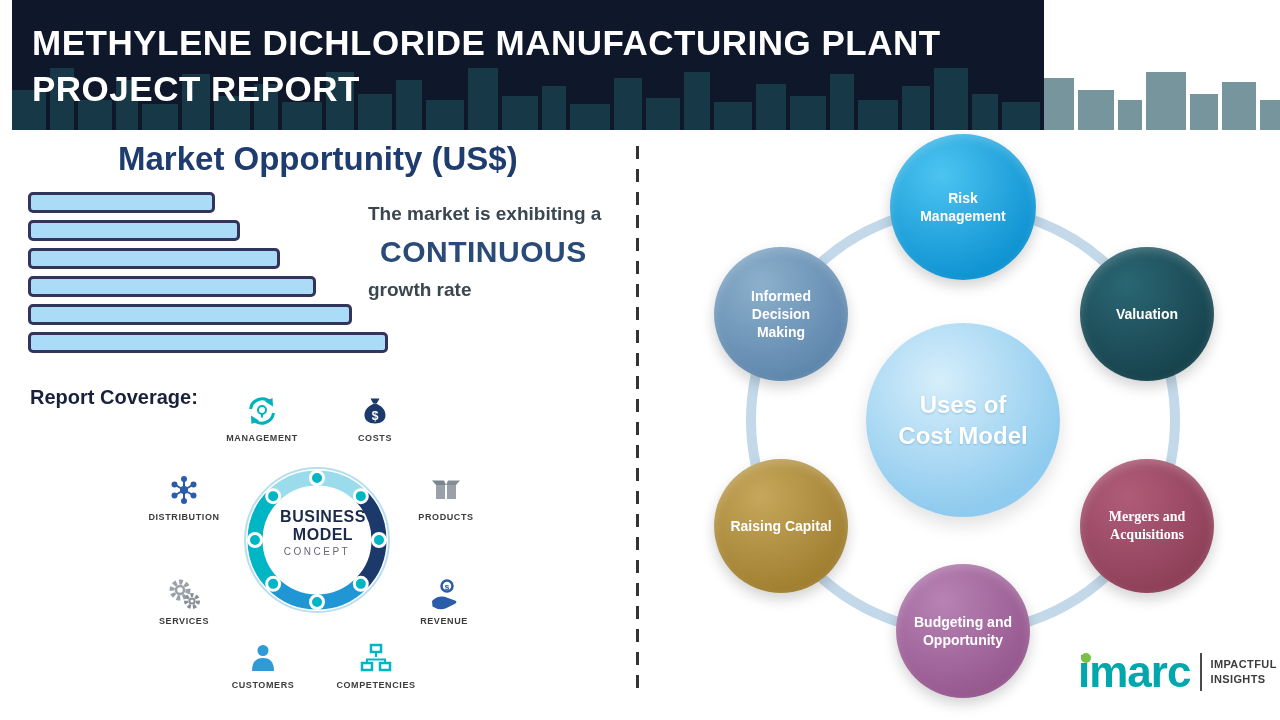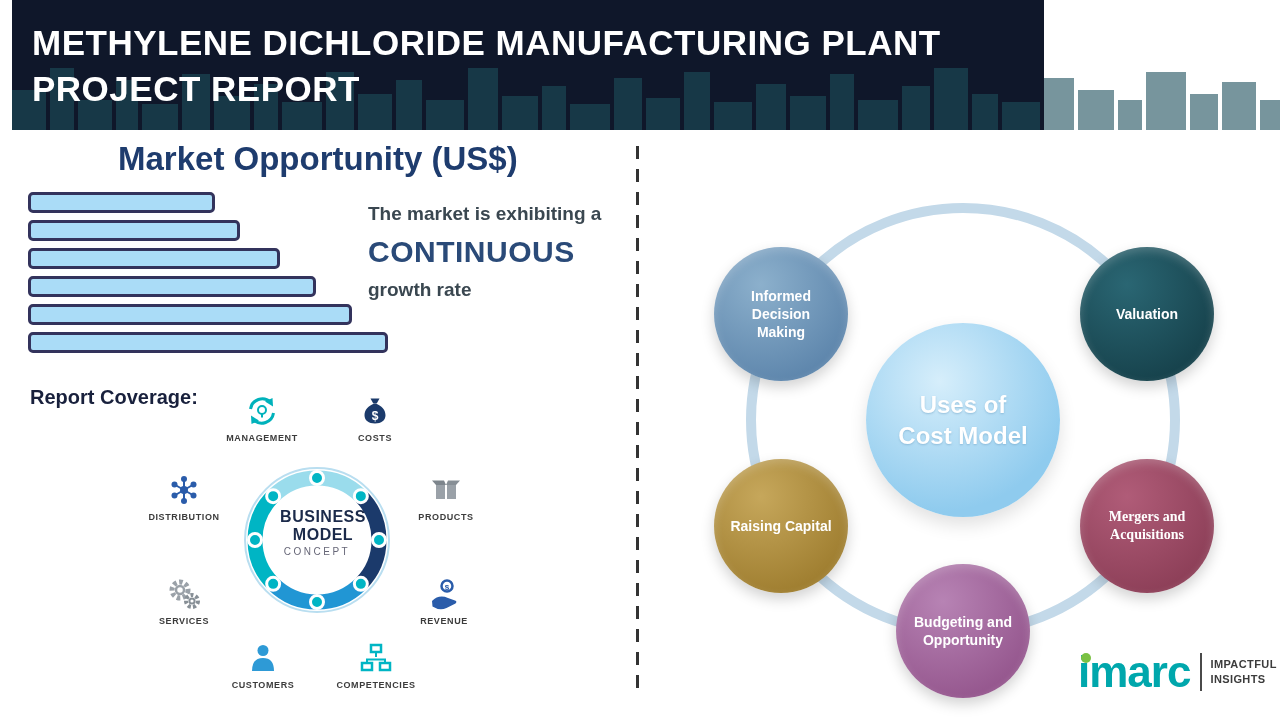--- a/index.html
+++ b/index.html
@@ -11,21 +11,21 @@
   .skyline { position:absolute; left:0; bottom:0; }
   .header-title { position:absolute; left:20px; top:20px; max-width:1080px; color:#ffffff;
     font-size:35px; font-weight:bold; line-height:1.32; letter-spacing:.5px; z-index:2; }
 
   
   .mo-title { position:absolute; left:118px; top:140px; font-size:33px; font-weight:bold; color:#1e3c6e; }
   .bars { position:absolute; left:28px; top:192px; width:360px; }
   .bar { height:21px; border:3px solid #33335c; border-radius:5px; margin-bottom:7px; background:#aadcf7; }
   .growth { position:absolute; left:368px; top:203px; width:280px; }
   .growth-l1, .growth-l2 { font-size:19px; font-weight:bold; color:#3a4750; }
-  .growth-hl { font-size:30px; font-weight:bold; color:#2a4a78; letter-spacing:.5px; margin:10px 0; }
+  .growth-hl { font-size:30px; font-weight:bold; color:#2a4a78; letter-spacing:.5px; margin:10px 12px; }
   .report-coverage { position:absolute; left:30px; top:386px; font-size:20px; font-weight:bold; color:#18203c; }
 
   
   .bm-ring { position:absolute; left:232px; top:455px; }
   .bm-center-text { position:absolute; left:252px; top:508px; width:130px; text-align:center; z-index:3; }
   .bm-line1, .bm-line2 { font-size:16px; font-weight:bold; color:#1b2a4a; letter-spacing:.5px;margin-left:12px; }
   .bm-line3 { font-size:10px; color:#667; letter-spacing:2.5px; margin-top:2px; }
   .icon-group { position:absolute; width:110px; display:flex; flex-direction:column; align-items:center; }
   .icon-group svg { width:36px; height:36px; }
   .icon-label { font-size:9px; font-weight:bold; color:#3c3c3c; letter-spacing:.6px; margin-top:4px; text-align:center; }
@@ -252,20 +252,23 @@
 
   <svg class="cm-ring" width="460" height="460" viewBox="0 0 460 460">
     <circle cx="230" cy="230" r="212" fill="none" stroke="#c3d9e9" stroke-width="10"></circle>
   </svg>
 
   <div class="center-circle">
     <div>Uses of</div>
     <div>Cost Model</div>
   </div>
 
+  <div class="satellite sat-0" style="background: radial-gradient(circle at 35% 28%, rgb(76, 196, 240), rgb(15, 147, 210) 75%);">
+    <div class="sat-label">Risk Management</div>
+  </div>
   <div class="satellite sat-1" style="background: radial-gradient(circle at 35% 28%, rgb(42, 102, 115), rgb(23, 67, 77) 75%);">
     <div class="sat-label">Valuation</div>
   </div>
   <div class="satellite sat-2" style="background: radial-gradient(circle at 35% 28%, rgb(176, 92, 120), rgb(142, 64, 89) 75%);">
     <div class="sat-label">Mergers and Acquisitions</div>
   </div>
   <div class="satellite sat-3" style="background: radial-gradient(circle at 35% 28%, rgb(183, 131, 180), rgb(150, 88, 143) 75%);">
     <div class="sat-label">Budgeting and Opportunity</div>
   </div>
   <div class="satellite sat-4" style="background: radial-gradient(circle at 35% 28%, rgb(198, 167, 91), rgb(160, 127, 49) 75%);">

